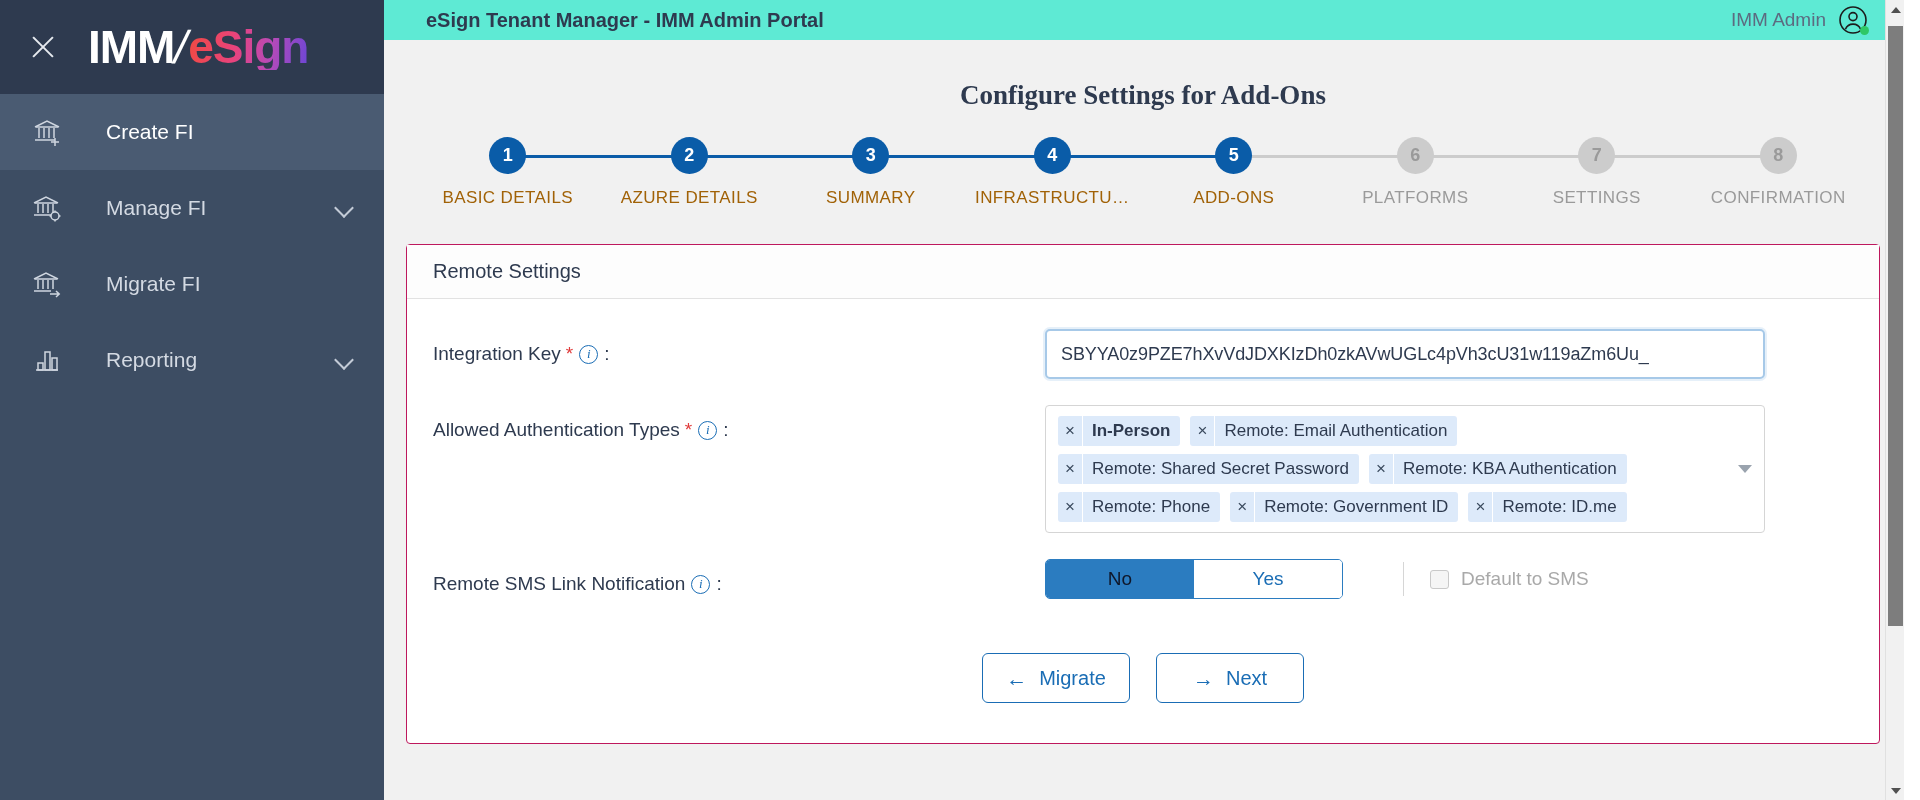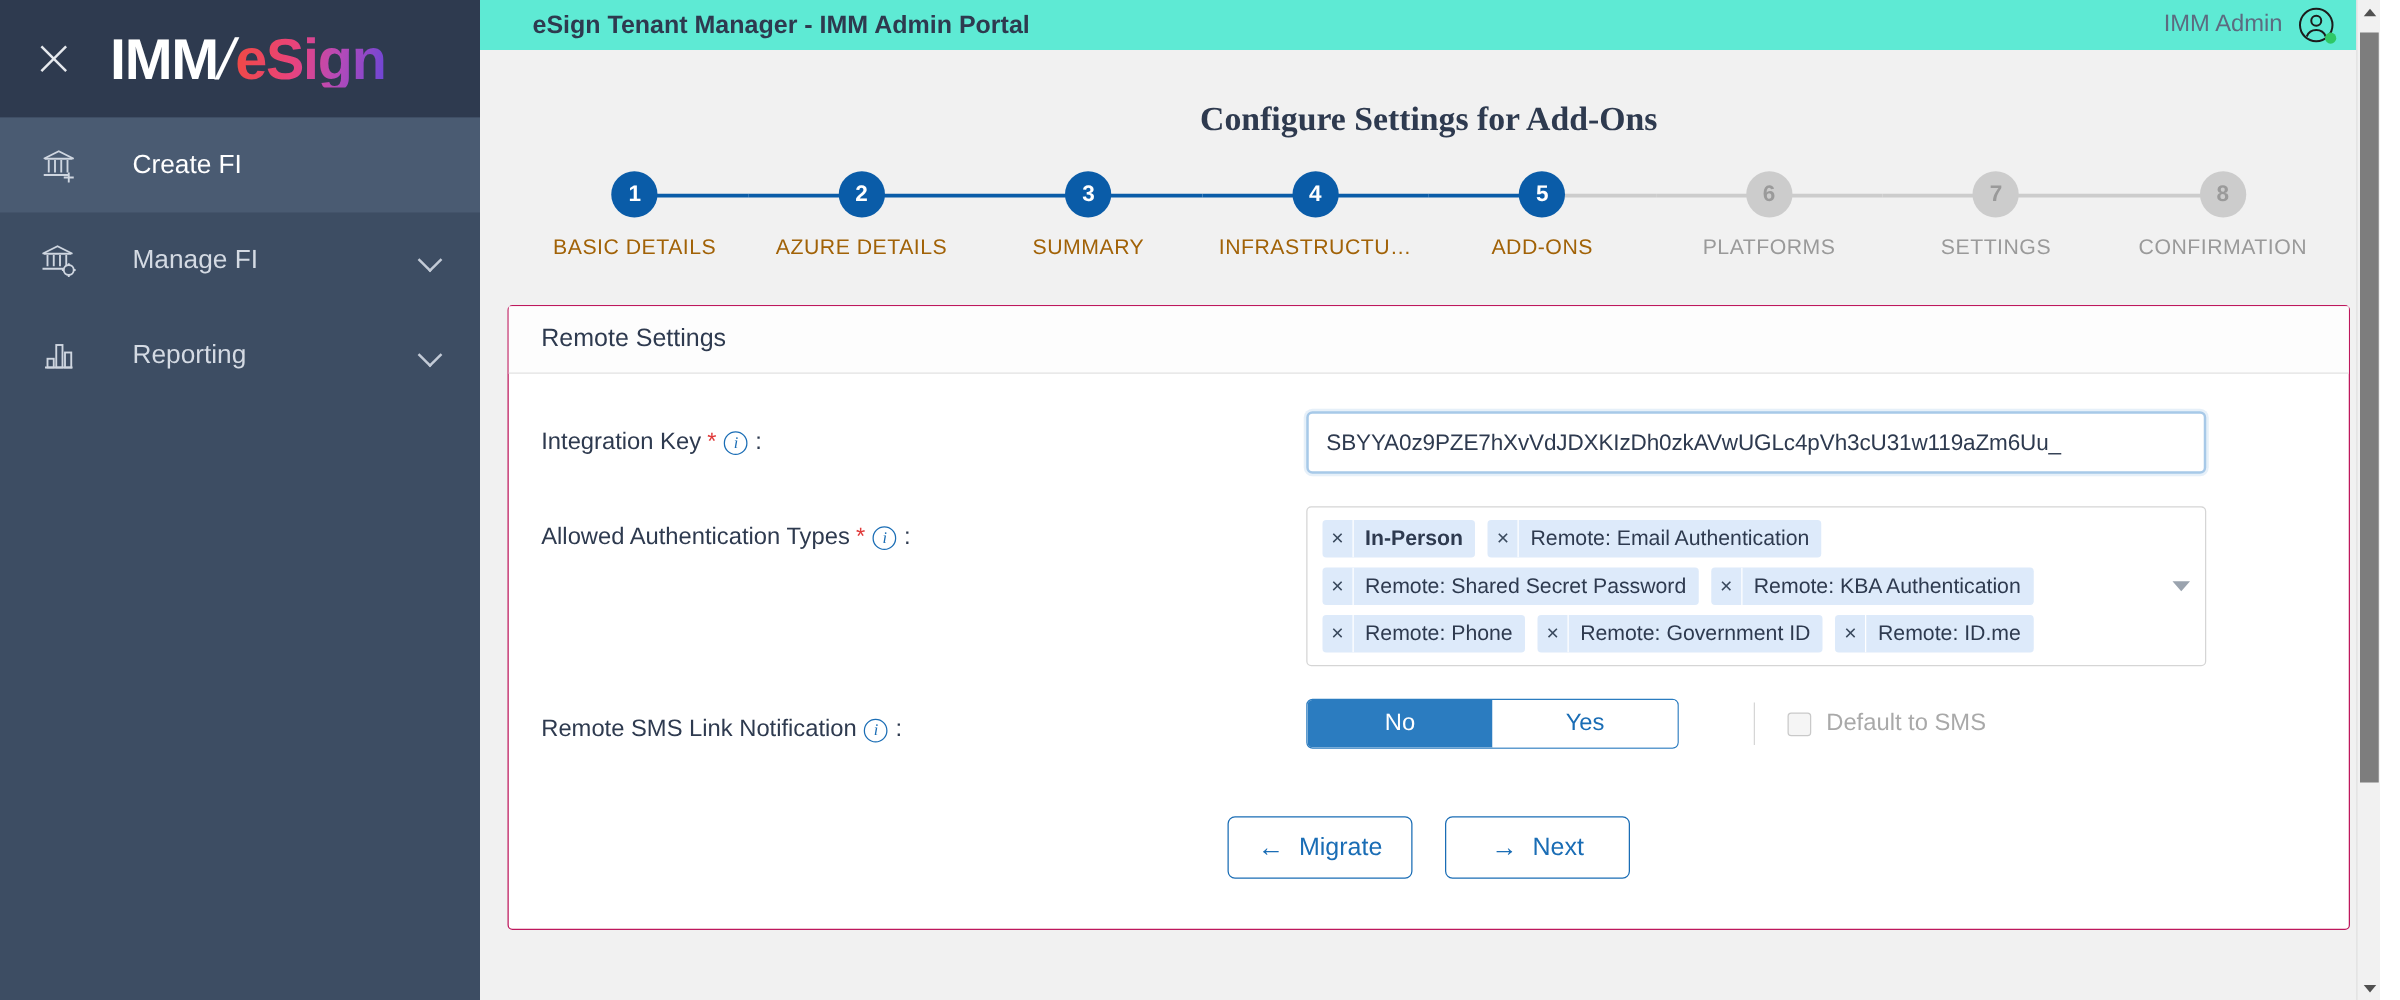--- a/index.html
+++ b/index.html
@@ -293,21 +293,21 @@
     height: 40px;
   }
   .tbtn {
     width: 148px;
     display: flex; align-items: center; justify-content: center;
     font-size: 19px;
     cursor: pointer;
     background: #ffffff;
     color: #1a6db5;
   }
-  .tbtn.sel { background: #2b7cc0; color: #ffffff; }
+  .tbtn.sel { background: #2b7cc0; color: #0f172a; }
   .tsep {
     width: 1px; height: 34px; background: #d6d6d6;
     margin: 0 26px 0 60px;
   }
   .chk-row { display: flex; align-items: center; }
   .chkbox {
     width: 19px; height: 19px;
     border: 1.6px solid #c9c9c9;
     border-radius: 3px;
     background: #f5f5f5;
@@ -409,20 +409,32 @@
             <path d="M7 12 v9 M12 12 v9 M17 12 v9 M22 12 v9"></path>
             <path d="M3 23 h17"></path>
             <circle cx="24" cy="24" r="4"></circle>
             <path d="M24 18.5 v1.6 M24 27.9 v1.6 M18.5 24 h1.6 M27.9 24 h1.6"></path>
           </svg>
         </span>
         <span class="lbl">Manage FI</span>
         <span class="chev"></span>
       </div>
 
+      <div class="nav-item">
+        <span class="ico">
+          <svg width="32" height="32" viewBox="0 0 32 32" fill="none" stroke="currentColor" stroke-width="1.5">
+            <path d="M3 11 L15 5 L27 11"></path>
+              <path d="M4 11 h22"></path>
+            <path d="M7 12 v9 M12 12 v9 M17 12 v9 M22 12 v9"></path>
+            <path d="M3 23 h17"></path>
+            <path d="M19 26 h9 M25 23 l3.2 3 -3.2 3"></path>
+          </svg>
+        </span>
+        <span class="lbl">Migrate FI</span>
+      </div>
 
       <div class="nav-item">
         <span class="ico">
           <svg width="32" height="32" viewBox="0 0 32 32" fill="none" stroke="currentColor" stroke-width="1.5">
             <path d="M5 26 h22"></path>
             <rect x="7" y="19" width="5" height="7"></rect>
             <rect x="14" y="8" width="5" height="18"></rect>
             <rect x="21" y="14" width="5" height="12"></rect>
           </svg>
         </span>

